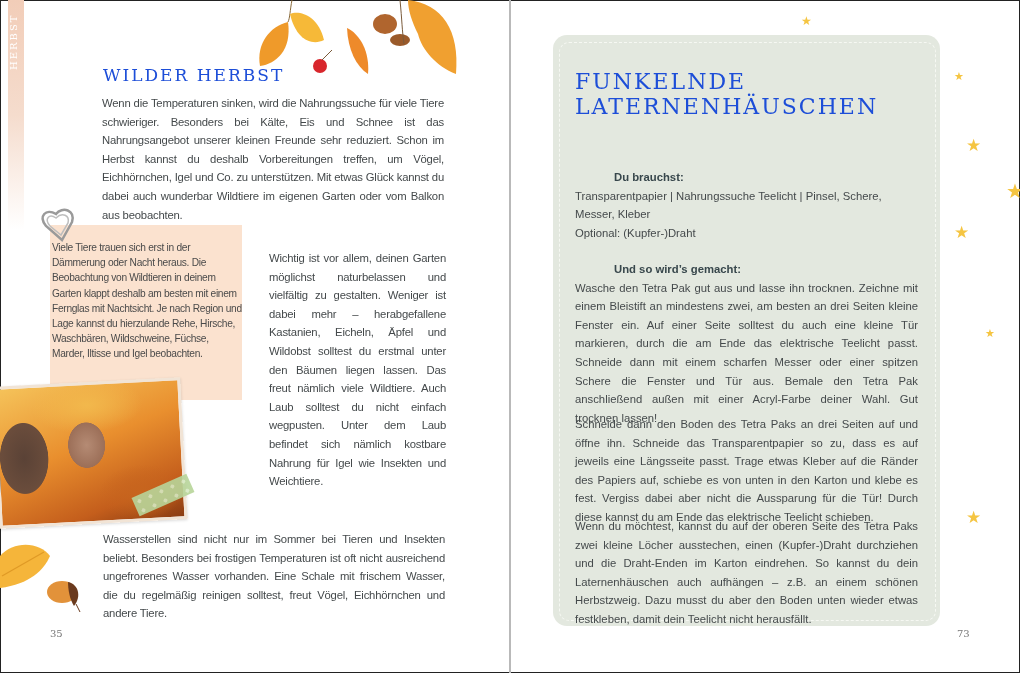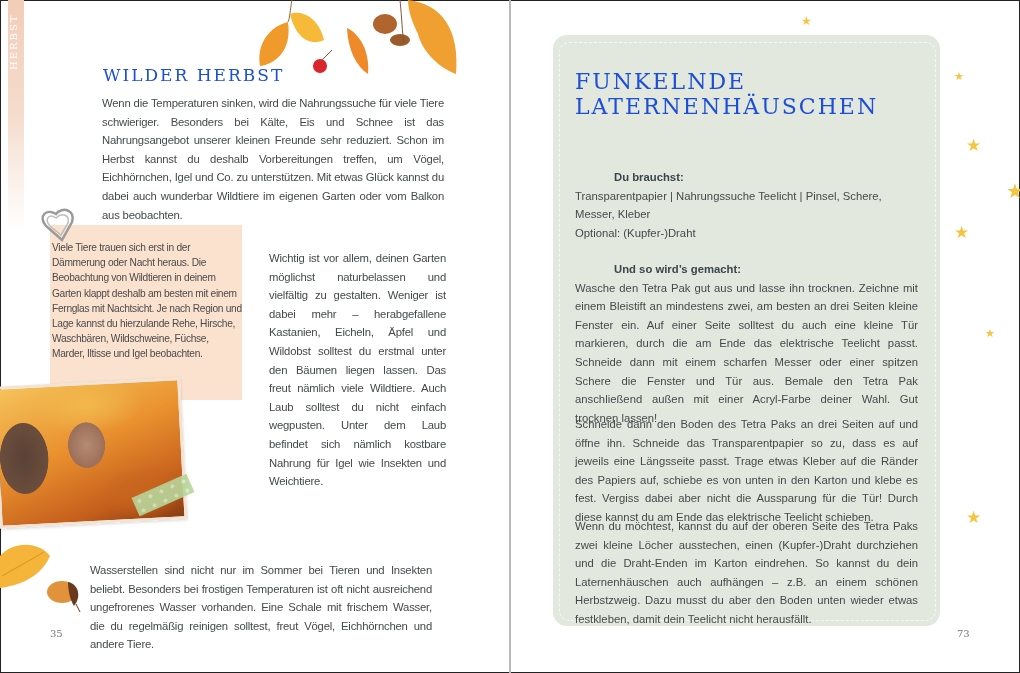--- a/index.html
+++ b/index.html
@@ -14,21 +14,21 @@
     background:linear-gradient(to bottom, #f2cdb8 0%, #f5dccd 50%, #ffffff 100%); }
   .side-tab-label { position:absolute; left:8px; top:12px; width:16px; height:60px;
     writing-mode:vertical-rl; transform:rotate(180deg); font-family:"DejaVu Serif", serif; font-size:10px; letter-spacing:2px; color:#fff; text-align:center; }
 
   .title { position:absolute; font-family:"DejaVu Serif", serif; font-weight:normal; letter-spacing:2px; color:#1d4ed8; }
   .left .title { left:103px; top:54px; font-size:17px; }
   .body { color:#44494b; font-family:"Liberation Sans", sans-serif; font-size:11.3px; line-height:18.6px; text-align:justify; margin:0; }
   .p1 { position:absolute; left:102px; top:94px; width:342px; letter-spacing:-0.2px; }
   .p2 { position:absolute; left:269px; top:221px; width:177px; letter-spacing:-0.2px;margin-top:28px; }
   .p2b { position:absolute; left:206px; top:424px; width:240px; letter-spacing:-0.2px; }
-  .p3 { position:absolute; left:90px; top:530px; width:342px; letter-spacing:-0.2px;margin-top:31px; }
+  .p3 { position:absolute; left:103px; top:530px; width:342px; letter-spacing:-0.2px; }
 
   .tip-box { position:absolute; left:50px; top:225px; width:192px; height:175px; background:#fbe2cf; }
   .tip-text { position:absolute; left:52px; top:240px; width:190px; font-size:10.2px; line-height:15.2px; color:#4a4a4a; text-align:left; letter-spacing:-0.3px; }
   .heart-clip { position:absolute; left:36px; top:206px; width:50px; height:44px; }
 
   .photo { position:absolute; left:-4px; top:382px; width:182px; height:136px; transform:rotate(-3deg);
     border:3px solid #f1e4d6;
     background:
       radial-gradient(ellipse 26px 32px at 88px 60px, #b58b74 0%, #9c6f58 70%, transparent 72%),
       radial-gradient(ellipse 34px 50px at 25px 70px, #5a4236 0%, #6b4d3c 70%, transparent 72%),

